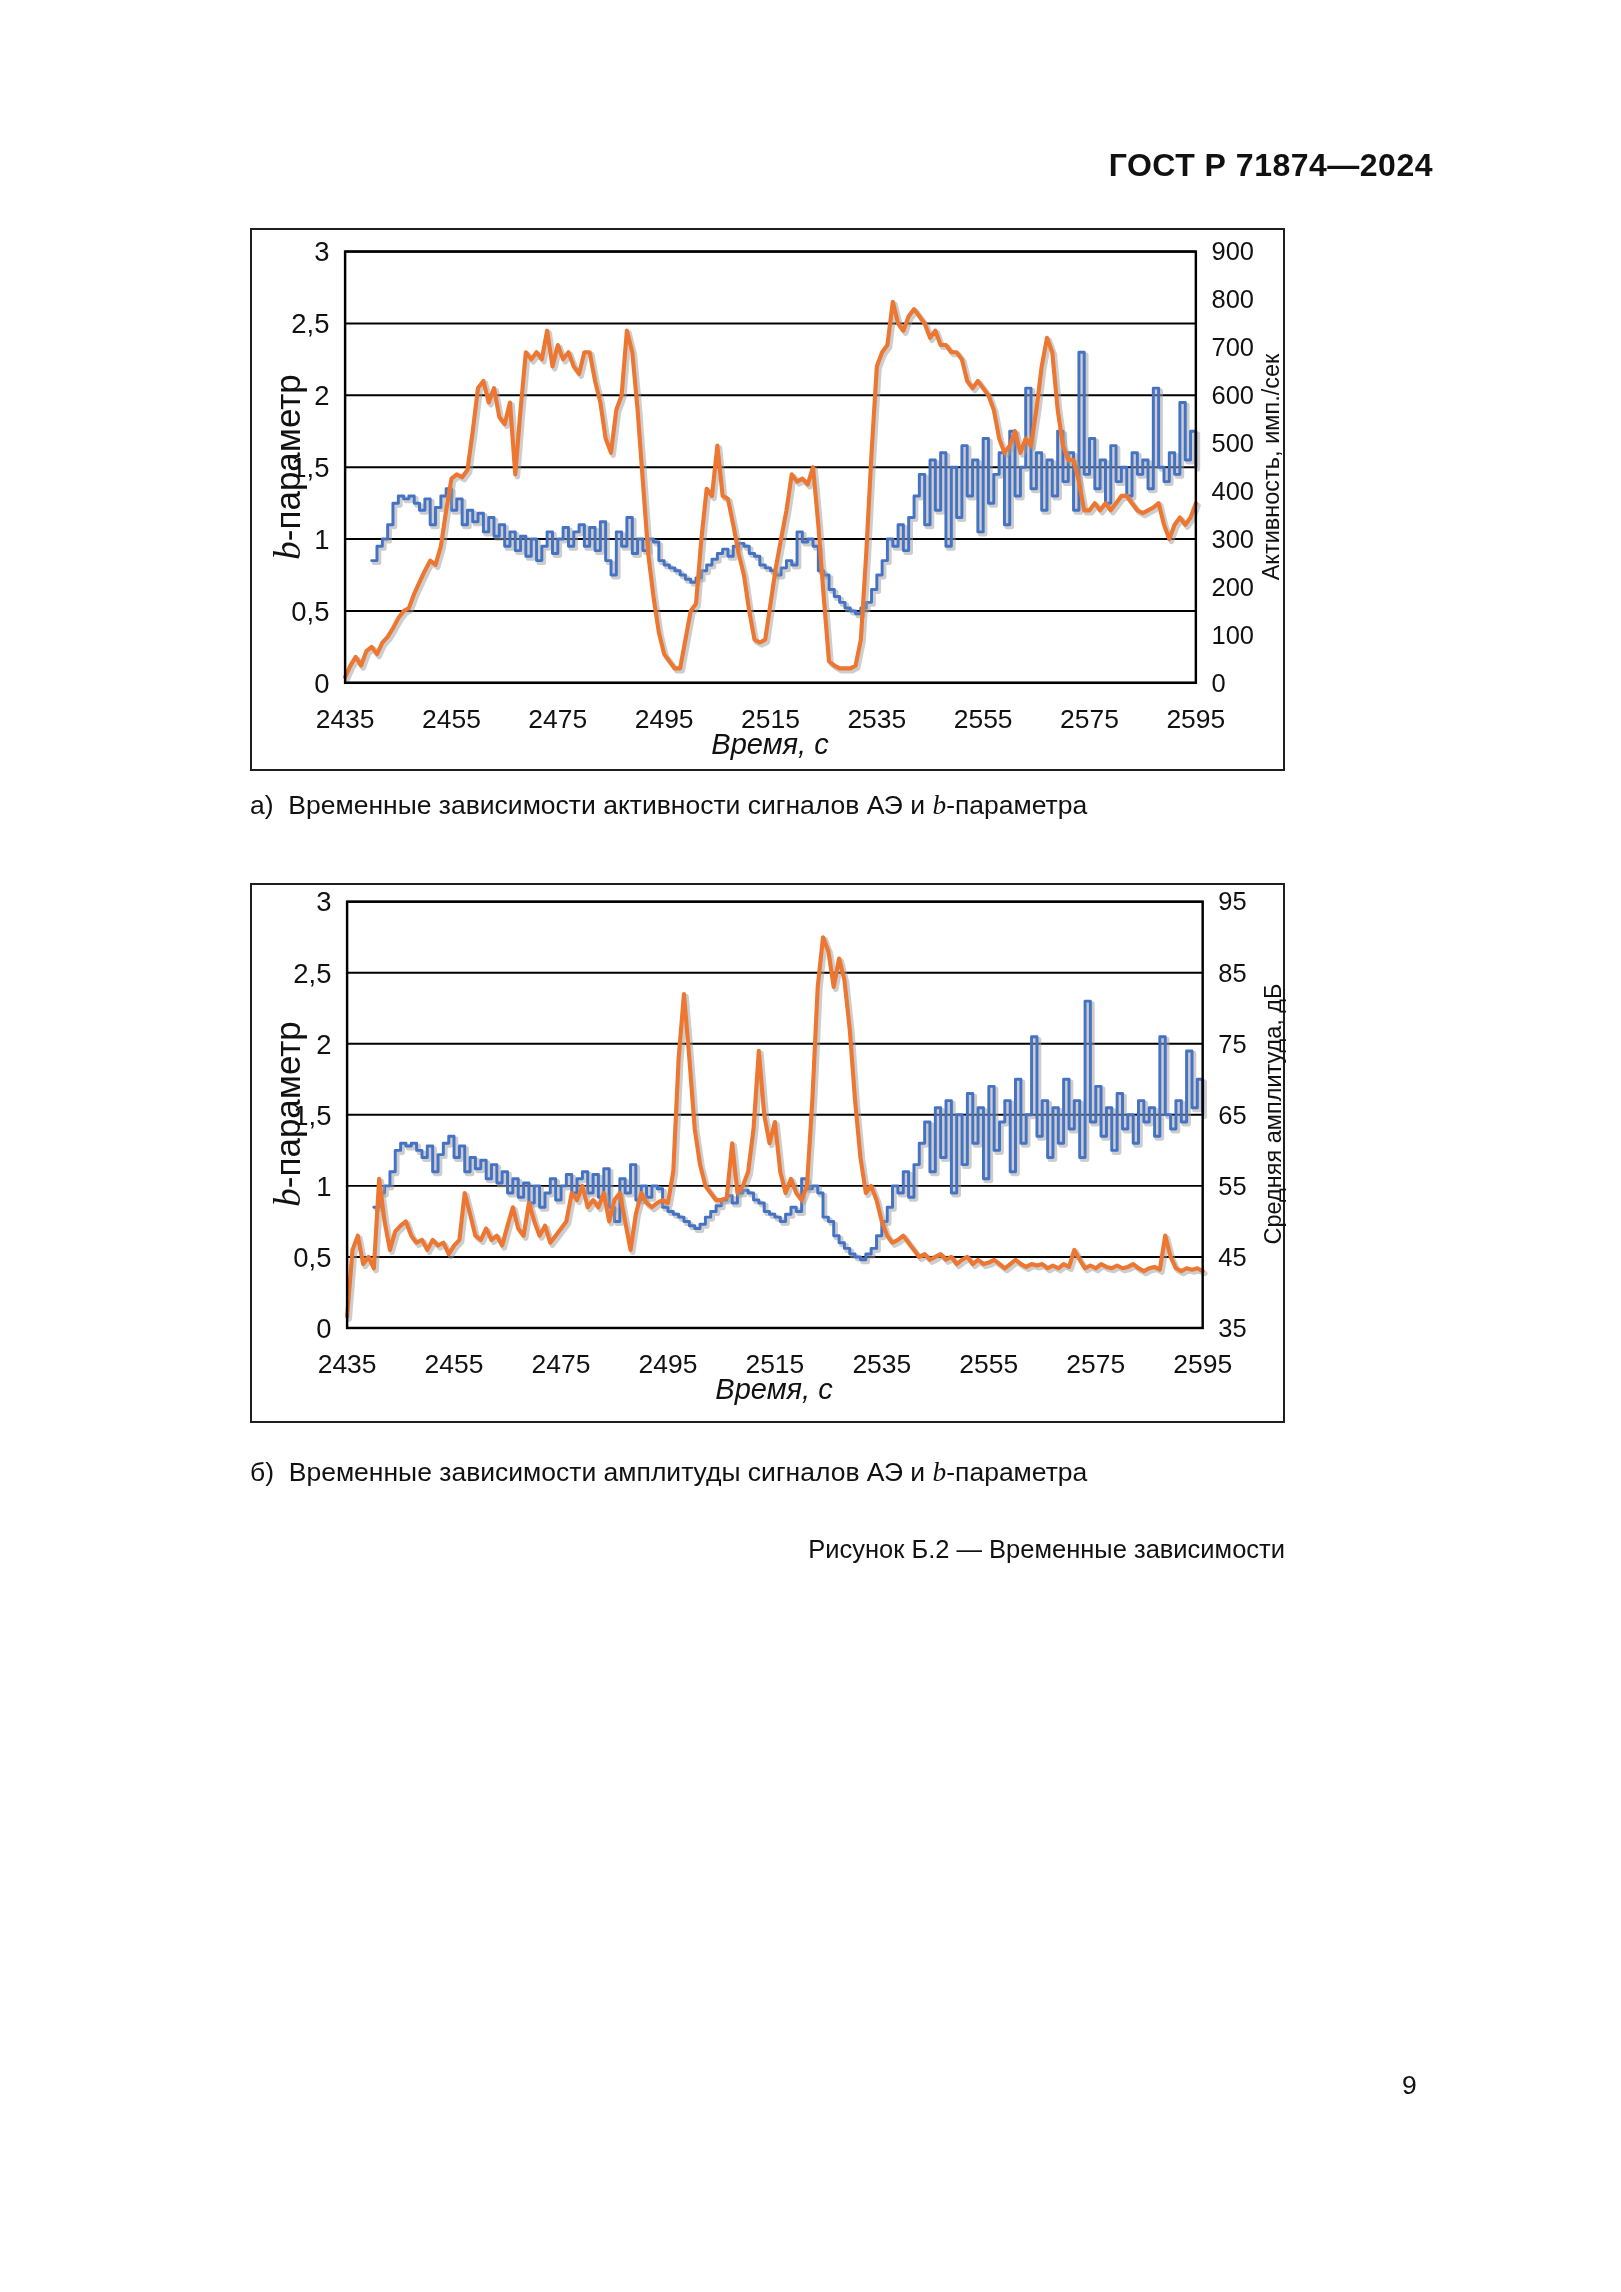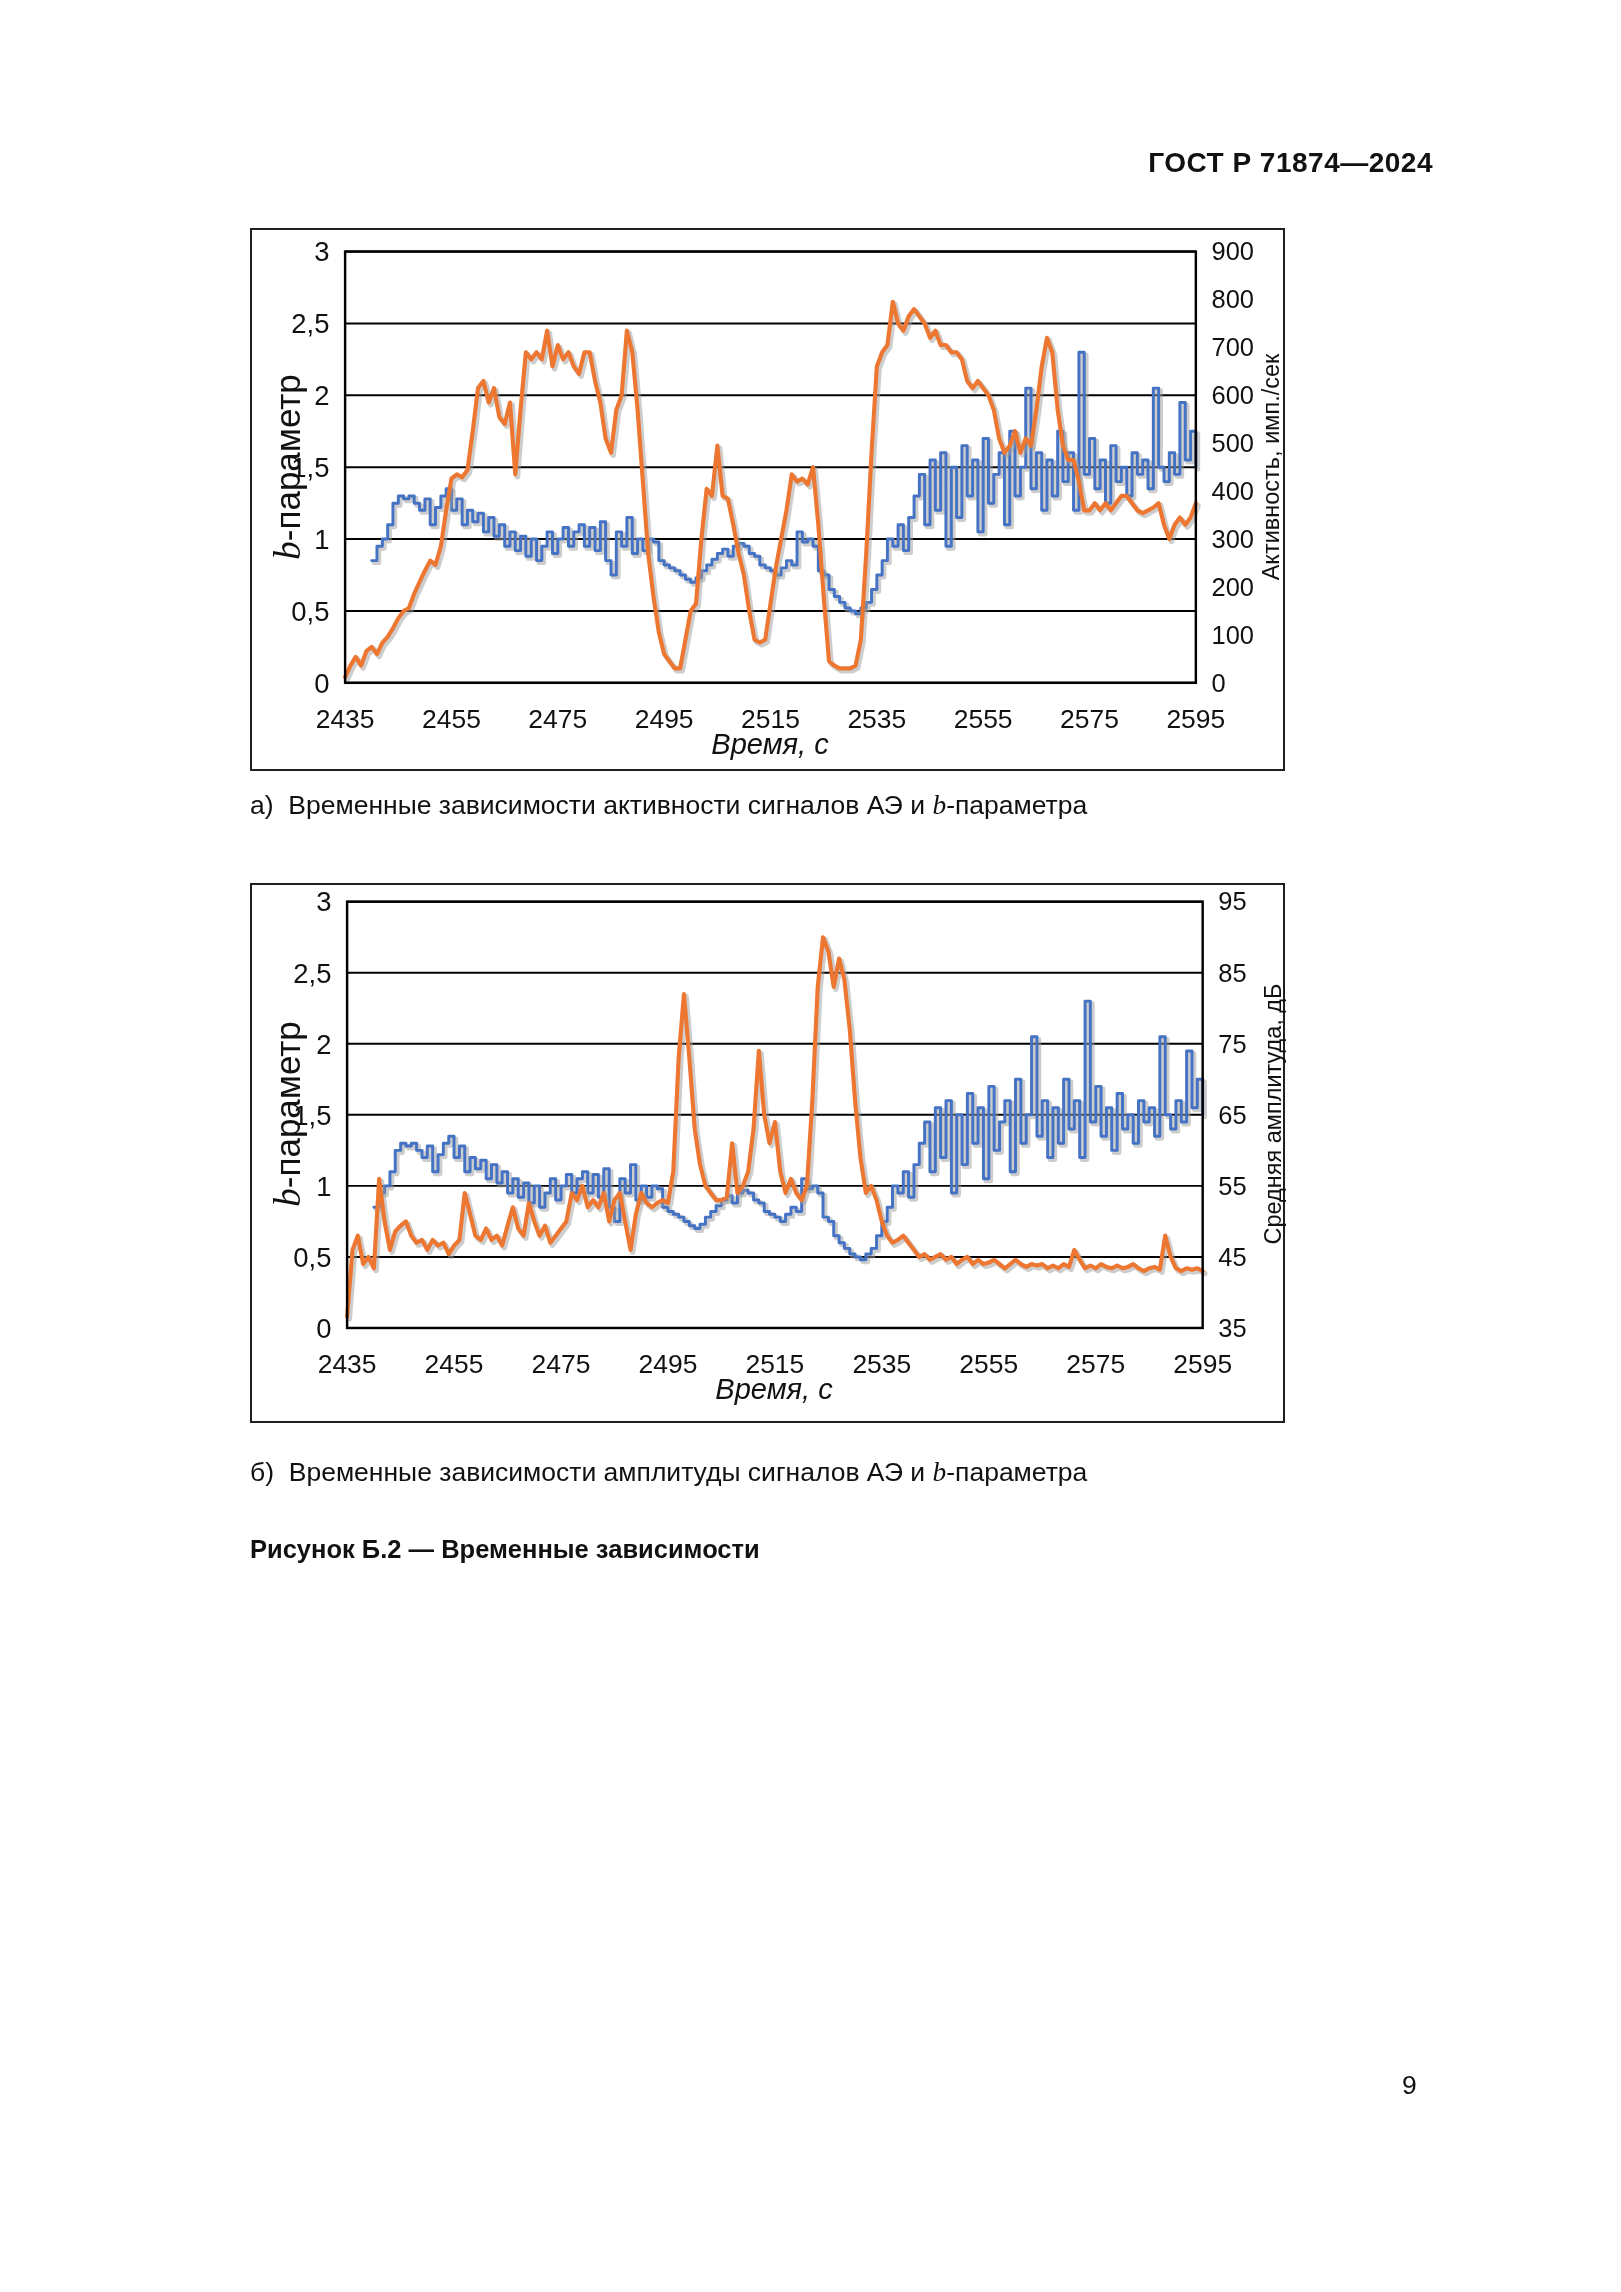--- a/index.html
+++ b/index.html
@@ -7,21 +7,21 @@
     position:relative;
     width:1621px;height:2293px;
     background:#ffffff;
     font-family:"Liberation Sans",sans-serif;
     color:#111;
     overflow:hidden;
     margin:0 auto;
   }
   .header{
     position:absolute;top:147px;right:188px;
-    font-size:28px;font-weight:bold;letter-spacing:0.5px;
+    font-size:32px;font-weight:bold;letter-spacing:0.5px;
     white-space:nowrap;
   }
   .figure{
     position:absolute;left:250px;width:1035px;
     border:2px solid #1f1f1f;background:#fff;box-sizing:border-box;
   }
   #fig-a{top:228px;height:543px;}
   #fig-b{top:883px;height:540px;}
   .figure svg{position:absolute;left:0;top:0;display:block;}
   .ytitle,.xtitle{position:absolute;white-space:nowrap;}
@@ -38,21 +38,21 @@
   #fig-b .xtitle{left:522px;top:504px;}
   .caption{
     position:absolute;left:250px;width:1035px;
     text-align:left;font-size:26.5px;white-space:nowrap;
   }
   .caption i{font-family:"Liberation Serif",serif;font-size:27.4px;}
   #cap-a{top:790px;}
   #cap-b{top:1457px;}
   .fig-caption{
     position:absolute;left:250px;width:1035px;
-    text-align:left;font-size:25.5px;top:1535px;white-space:nowrap;font-weight:bold;
+    text-align:right;font-size:25.5px;top:1535px;white-space:nowrap;
   }
   .page-number{position:absolute;left:1402px;top:2070px;font-size:26.5px;}
   svg text{font-family:"Liberation Sans",sans-serif;fill:#111;}
 </style>
 </head>
 <body>
 
 <div class="page">
 
   <div class="header">ГОСТ Р 71874—2024</div>

